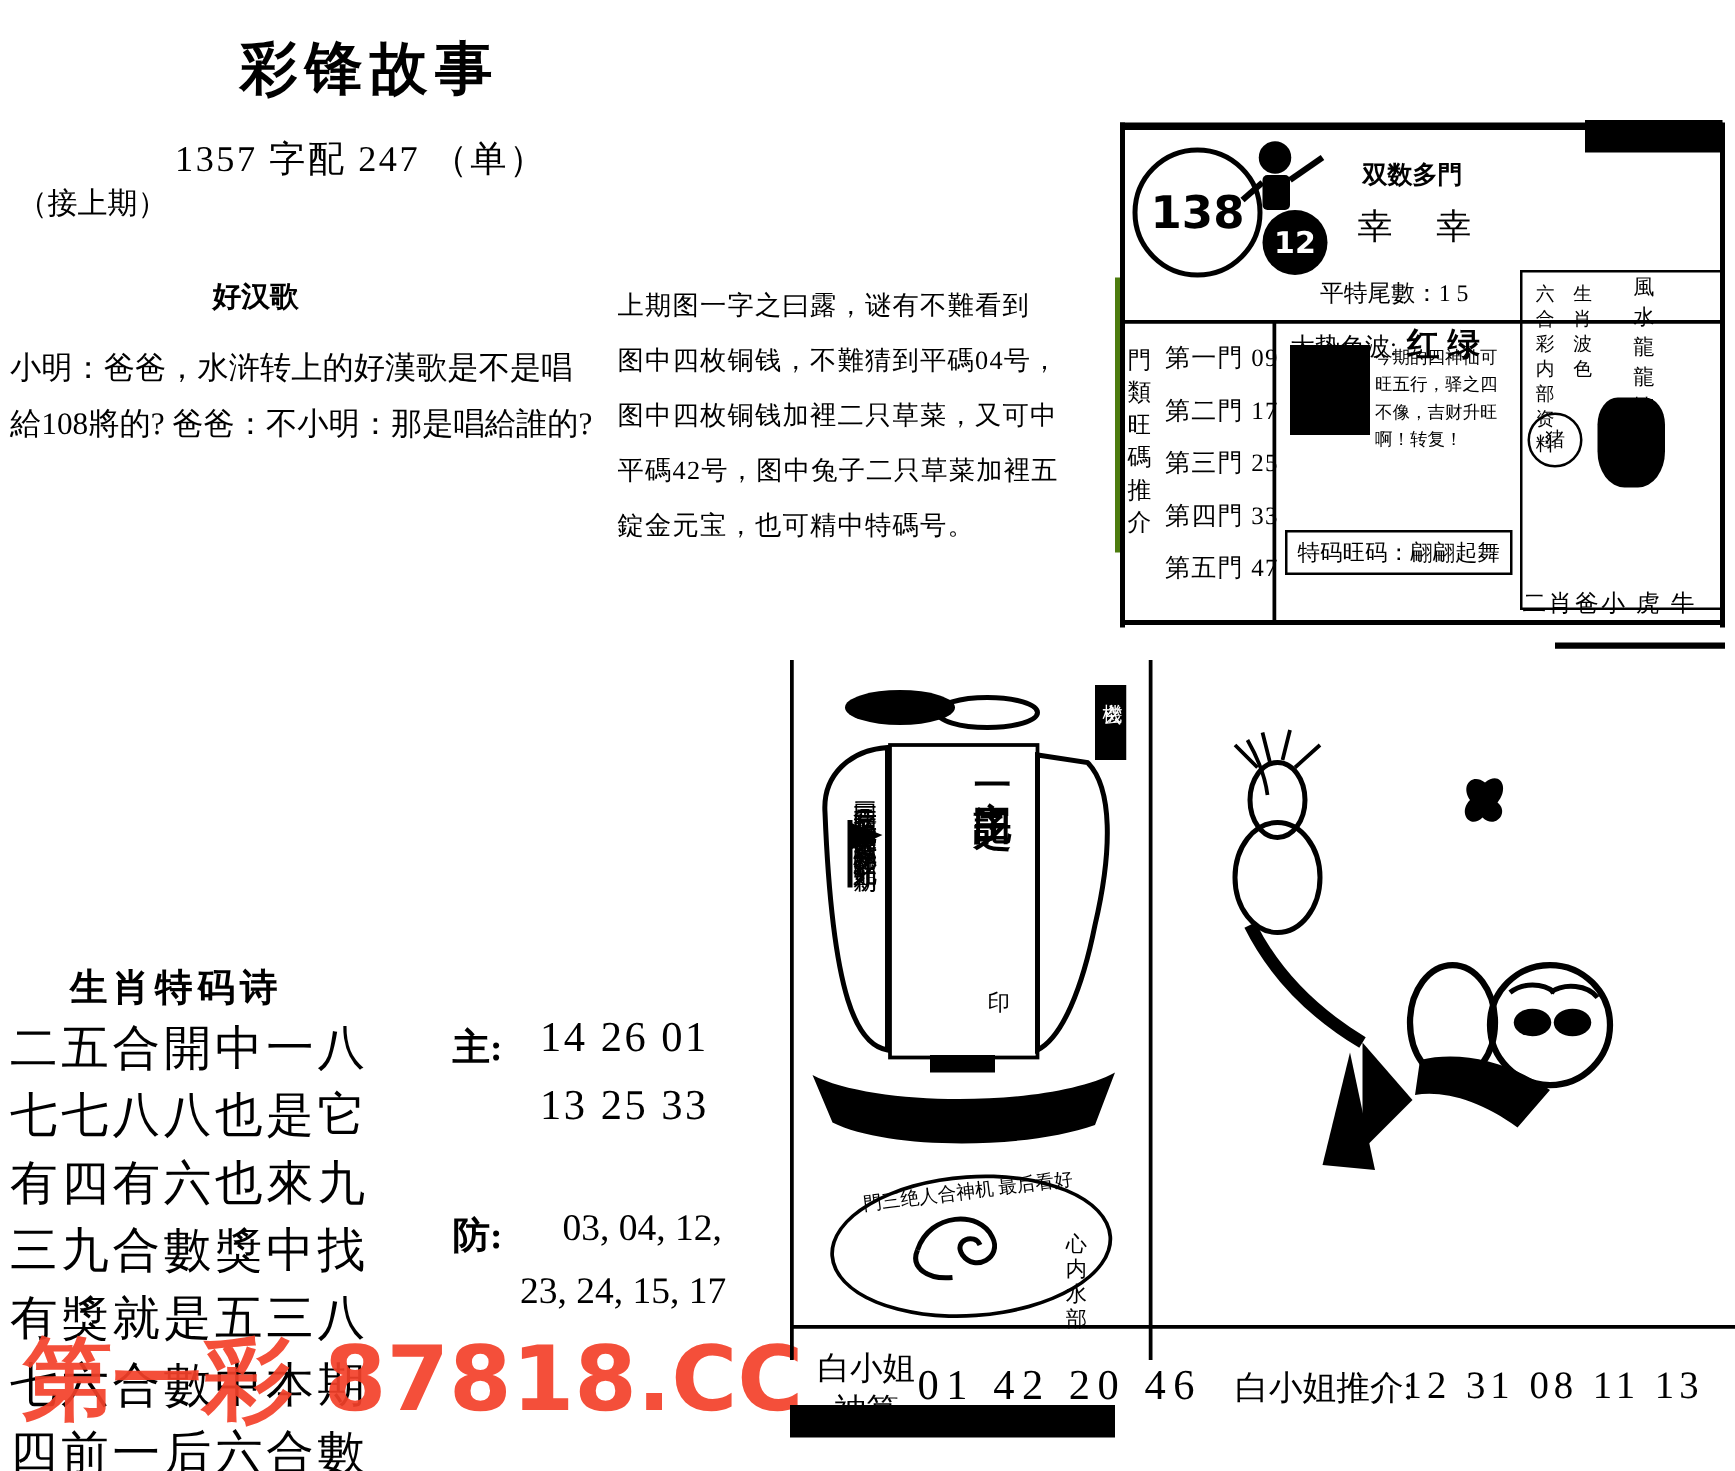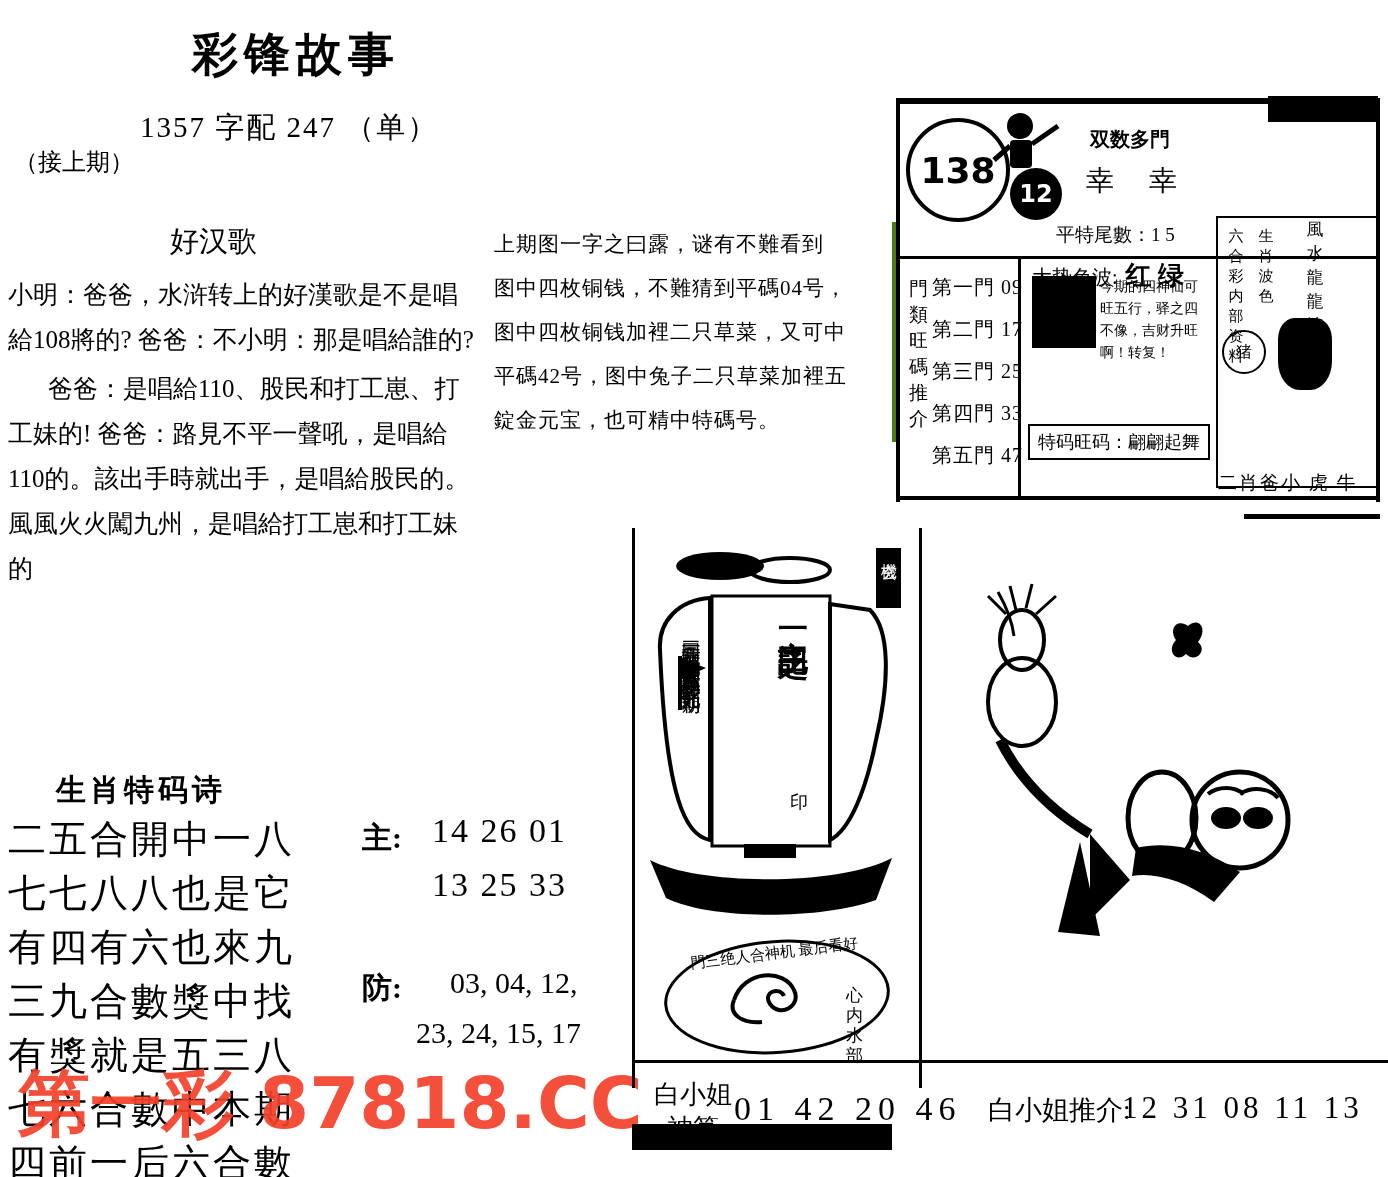--- a/index.html
+++ b/index.html
@@ -35,22 +35,22 @@
     letter-spacing: 2px;
     white-space: nowrap;
   }
   .prev-note {
     left: 14px; top: 146px;
     font-size: 24px;
     white-space: nowrap;
   }
   .song-title {
     left: 170px; top: 222px;
-    font-size: 29px;
-    font-weight: normal;
+    font-size: 23px;
+    font-weight: bold;
     white-space: nowrap;
   }
   .story-body {
     left: 8px; top: 272px;
     width: 470px;
     font-size: 25px;
     line-height: 45px;
     letter-spacing: 0px;
   }
   .story-body p { margin: 0 0 4px 0; }
@@ -172,21 +172,21 @@
     left: 1032px; top: 258px;
     font-size: 20px; white-space: nowrap;
   }
   .tr-color-line b { font-size: 26px; margin-left: 8px; }
 
   .door-label {
     left: 902px; top: 276px;
     width: 26px;
     font-size: 19px;
     line-height: 26px;
-    text-align: right;
+    text-align: left;
     white-space: normal;
   }
   .door-list {
     left: 932px; top: 266px;
     font-size: 20px;
     line-height: 42px;
     letter-spacing: 1px;
   }
   .tr-vline-1 { left: 896px; top: 258px; width: 3px; height: 240px; background: #000; }
   .tr-vline-2 { left: 1018px; top: 258px; width: 3px; height: 240px; background: #000; }
@@ -280,21 +280,21 @@
     border-radius: 50%;
     transform: rotate(-4deg);
   }
   .oval-seal-top {
     left: 690px; top: 944px;
     font-size: 15px; white-space: nowrap;
     transform: rotate(-7deg);
   }
   .inner-dept {
     left: 846px; top: 986px;
-    font-size: 17px; line-height: 20px; width: 30px; text-align: left;
+    font-size: 17px; line-height: 20px; width: 30px; text-align: center;
   }
 
   
   .bottom-rule { left: 632px; top: 1060px; width: 756px; height: 3px; background: #000; }
   .bai-name {
     left: 648px; top: 1078px;
     font-size: 26px; line-height: 34px; width: 90px;
     text-align: center;
   }
   .bai-nums {
@@ -322,21 +322,20 @@
 
 <div id="page">
 
   <div class="abs title-main">彩锋故事</div>
   <div class="abs subtitle">1357 字配 247 （单）</div>
   <div class="abs prev-note">（接上期）</div>
 
   <div class="abs song-title">好汉歌</div>
   <div class="abs story-body">
     <p>小明：爸爸，水浒转上的好漢歌是不是唱給108將的? 爸爸：不小明：那是唱給誰的?</p>
-    <p class="indent">爸爸：是唱給110、股民和打工崽、打工妹的! 爸爸：路見不平一聲吼，是唱給110的。該出手時就出手，是唱給股民的。風風火火闖九州，是唱給打工崽和打工妹的</p>
   </div>
 
   <div class="abs hand-note">
     <p>上期图一字之曰露，谜有不難看到</p>
     <p>图中四枚铜钱，不難猜到平碼04号，</p>
     <p>图中四枚铜钱加裡二只草菜，又可中</p>
     <p>平碼42号，图中兔子二只草菜加裡五</p>
     <p>錠金元宝，也可精中特碼号。</p>
   </div>
 

